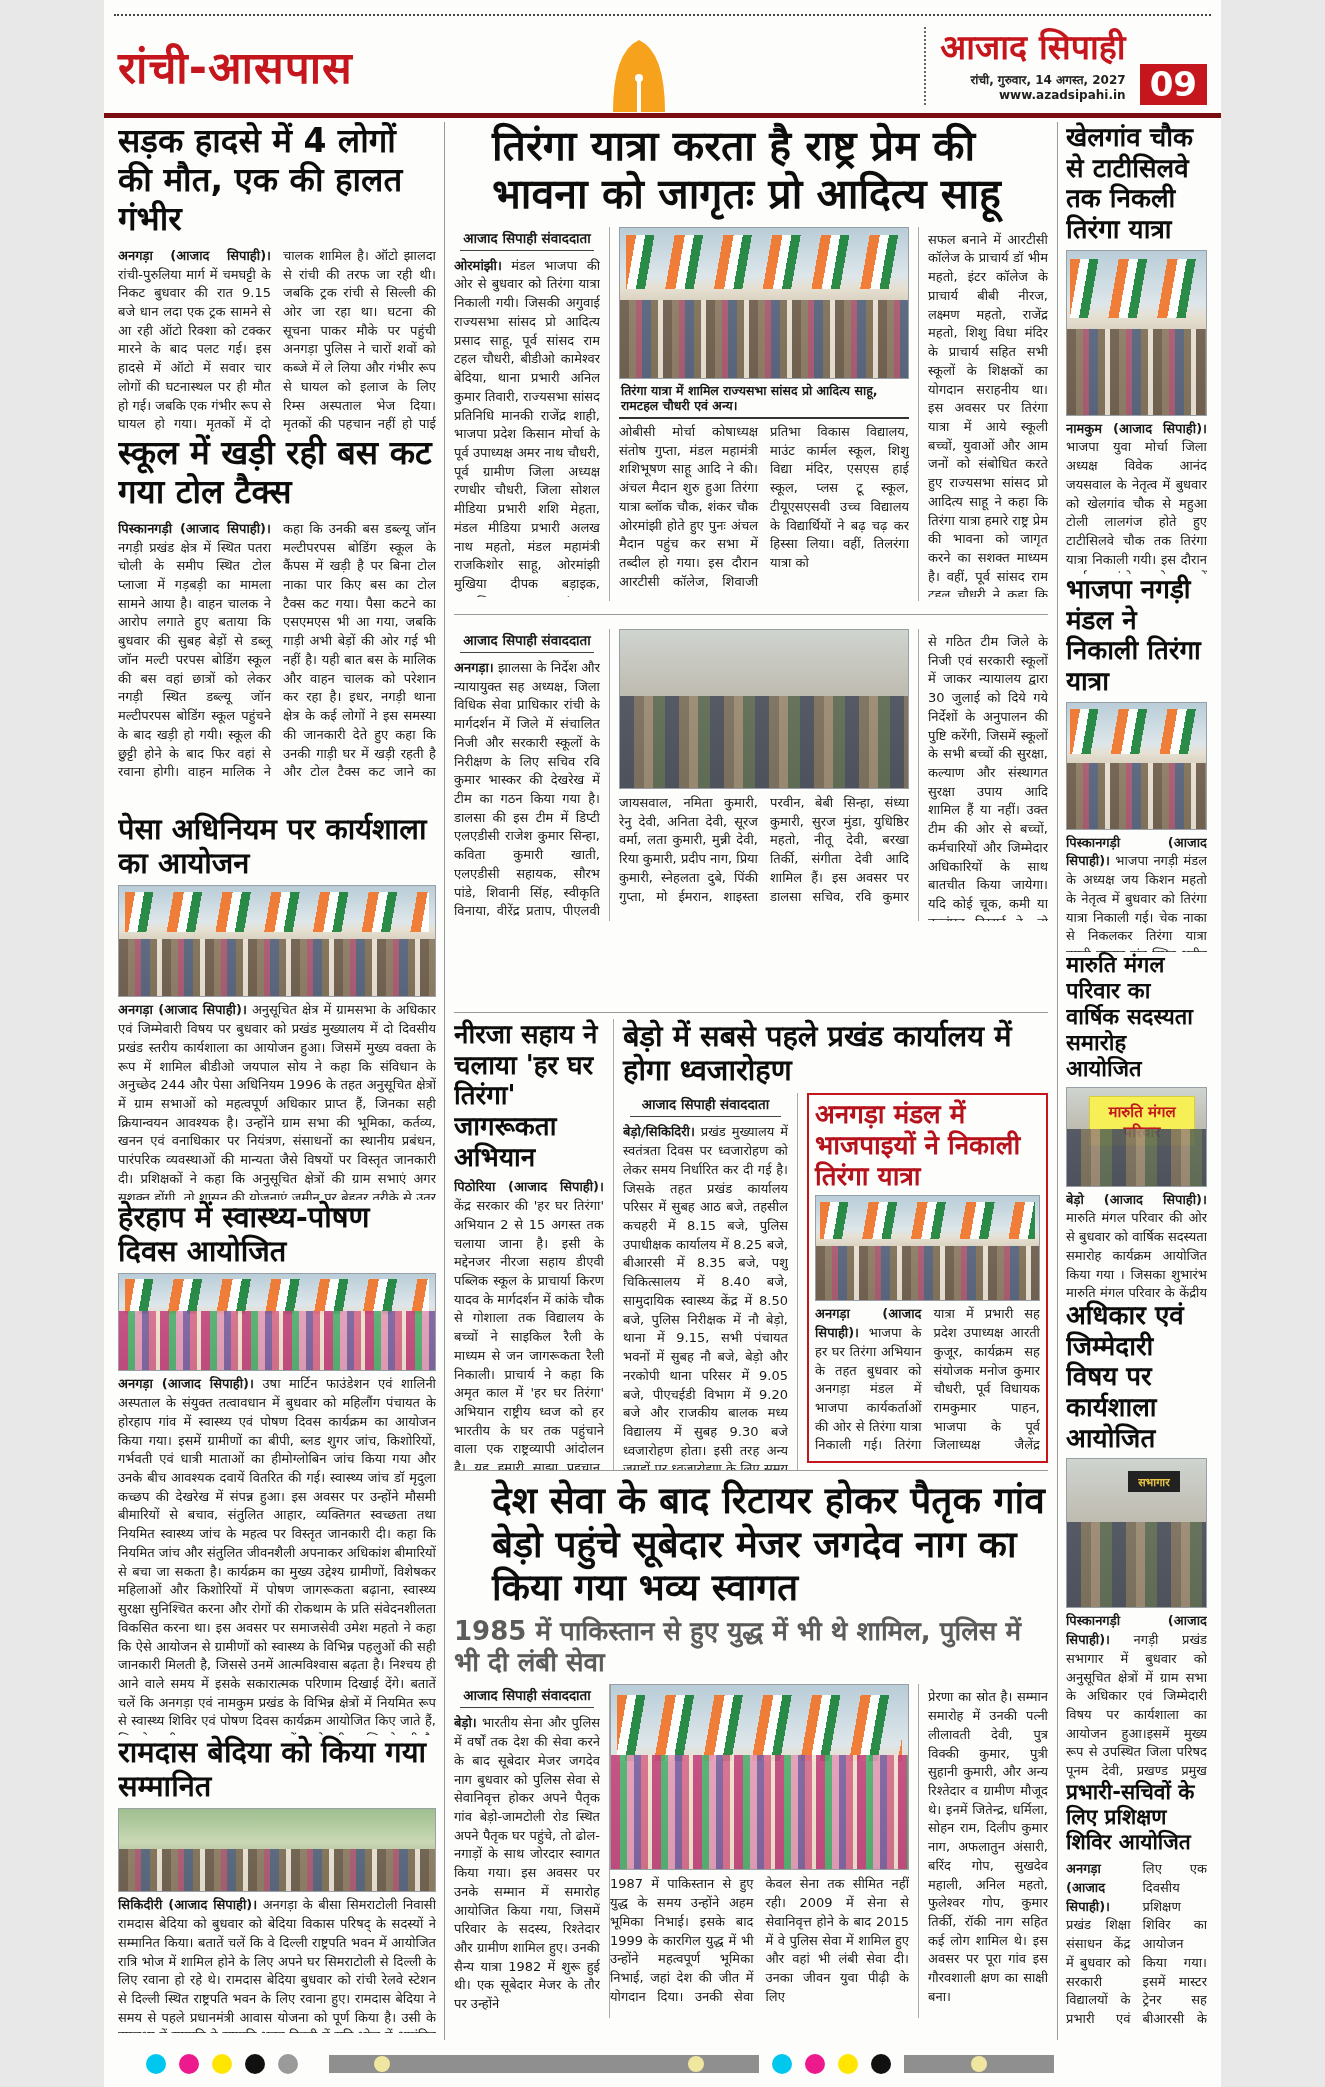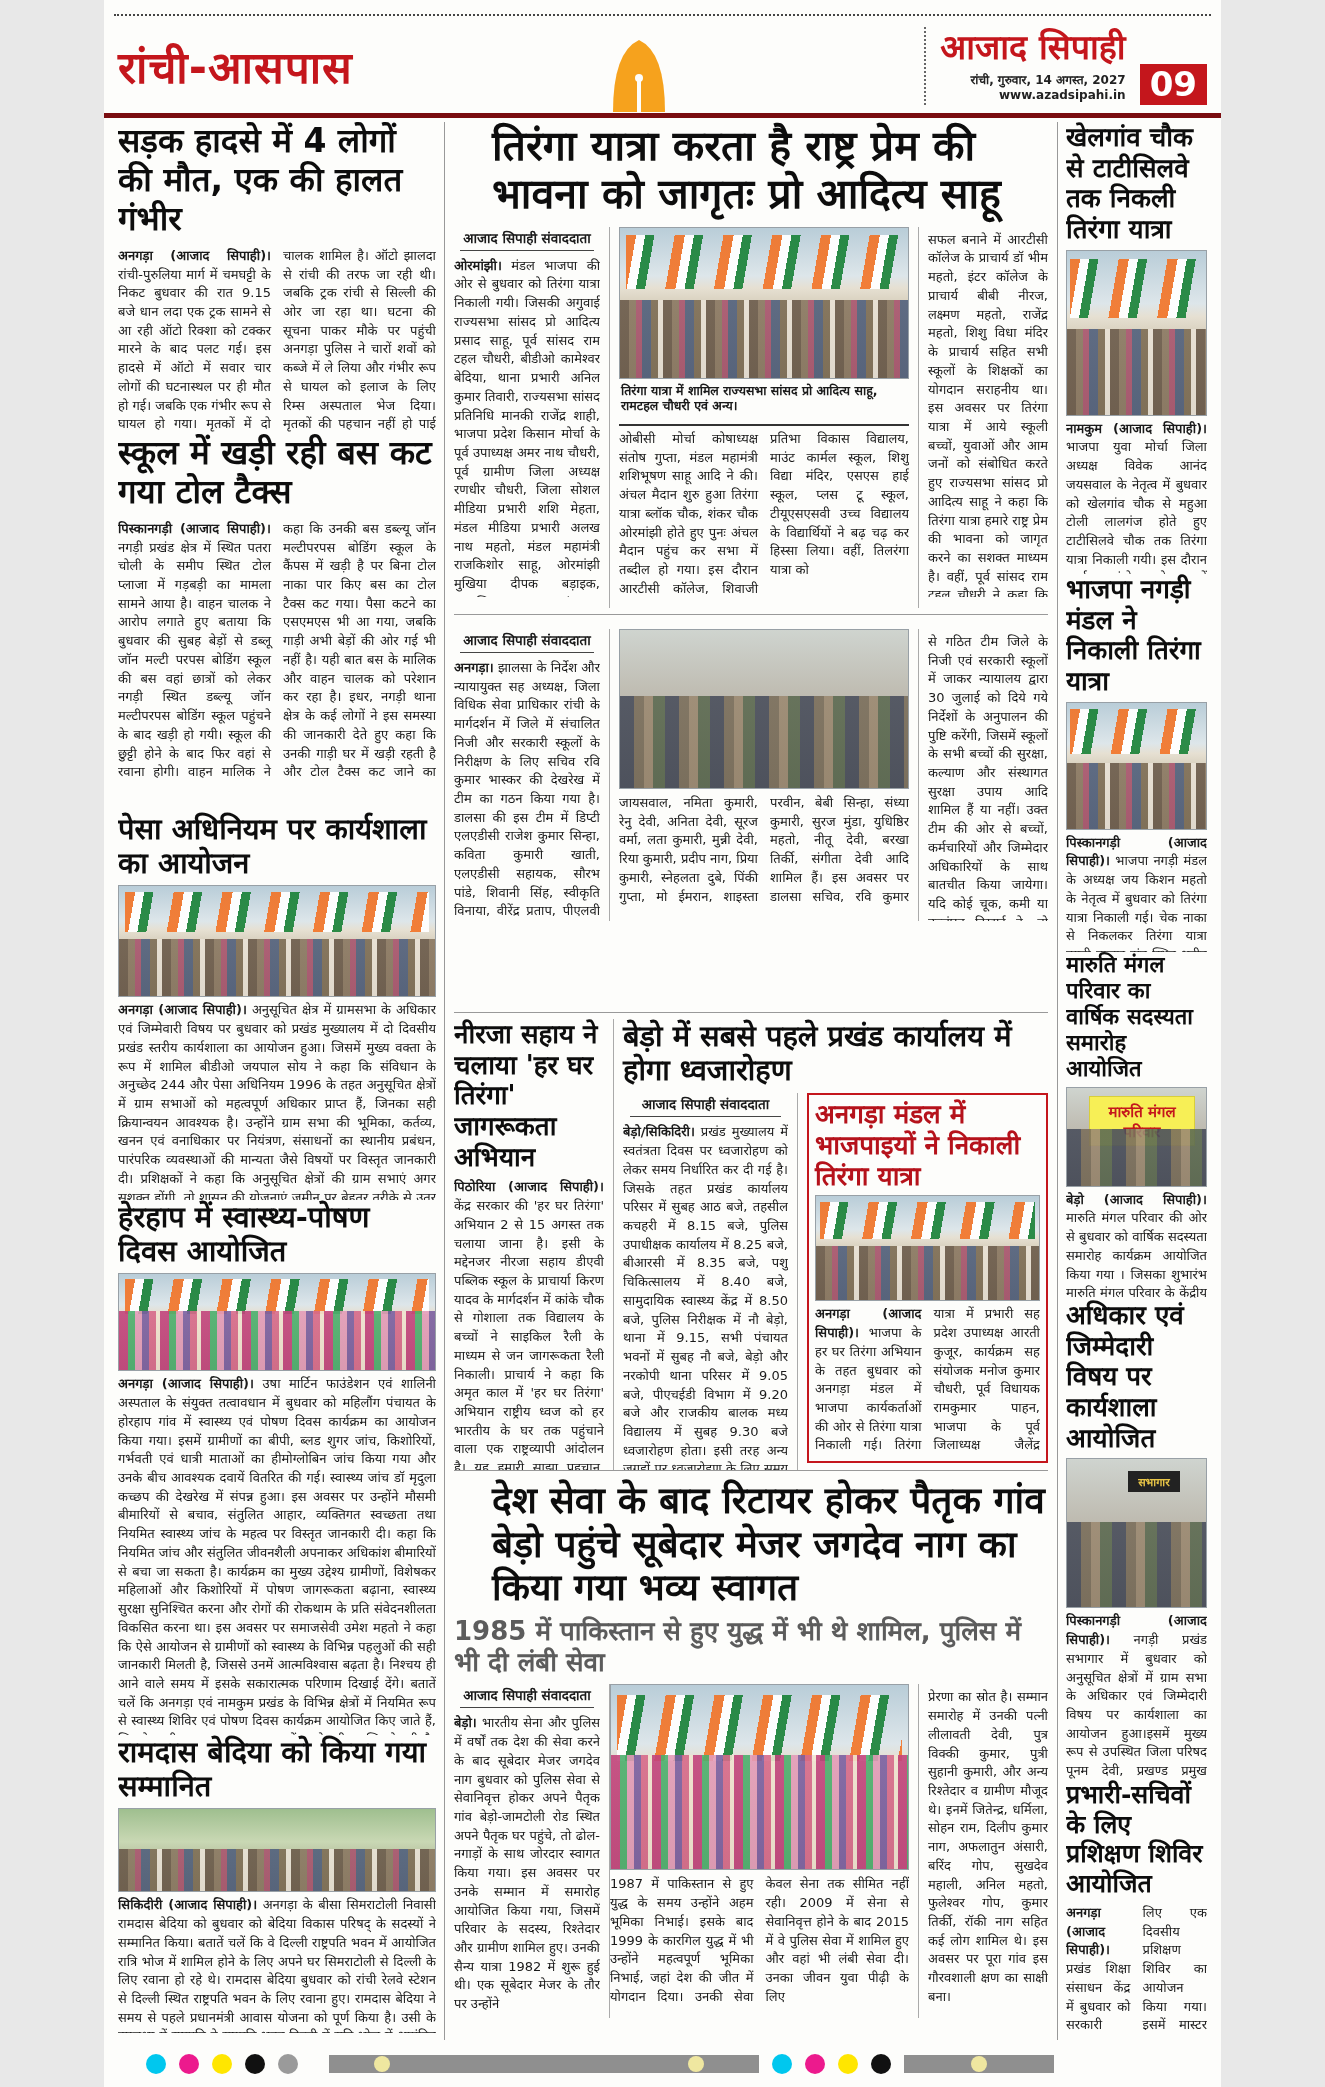--- a/index.html
+++ b/index.html
@@ -47,21 +47,21 @@
   .photo.plain::before{display:none;}
   .photo.plain{background:linear-gradient(180deg,#cfd4cf 0%,#bdb9ae 45%,#6e6a60 100%);}
   .photo.plain::after{background:repeating-linear-gradient(90deg,#4a4f5c 0 14px,#7b6f5c 14px 24px,#9c8a72 24px 33px,#5d6b52 33px 45px);height:58%;}
   .photo.colorful::after{background:repeating-linear-gradient(90deg,#c2447c 0 9px,#4caf6d 9px 16px,#e39cb8 16px 23px,#7b5fa0 23px 30px,#d76a8a 30px 37px,#f0e3d0 37px 41px);height:62%;}
   .photo.green{background:linear-gradient(180deg,#9fbf8f 0%,#c9d8b4 40%,#8f8a6e 100%);}
   .photo.green::before{display:none;}
   .banner-strip{position:absolute;left:16%;right:8%;top:8%;background:#f7ef56;color:#c4161c;
      font-weight:bold;font-size:15px;text-align:center;padding:4px 2px;border:1px solid #d8ce3a;}
   .board-strip{position:absolute;left:44%;top:8%;background:#222;color:#e8c547;
      font-weight:bold;font-size:11px;padding:3px 10px;}
-  .caption{font-size:12.5px;font-weight:bold;padding:4px 2px 10px;border-bottom:2px solid #333;line-height:1.25;}
+  .caption{font-size:12.5px;font-weight:bold;padding:4px 2px 3px;border-bottom:2px solid #333;line-height:1.25;}
   .redbox{border:2px solid #c4161c;padding:4px 6px 6px;}
   .regmarks{position:absolute;bottom:8px;left:0;right:0;height:30px;display:flex;align-items:center;gap:13px;padding:0 42px;}
   .dot{width:20px;height:20px;border-radius:50%;display:inline-block;flex:0 0 auto;}
   .dot.c{background:#00c7ee;} .dot.m{background:#ec1a8d;} .dot.y{background:#ffe600;}
   .dot.k{background:#111;} .dot.g{background:#9a9a9a;} .dot.pale{background:#efe7a0;width:16px;height:16px;}
   .bar{height:18px;background:#8f8f8f;display:flex;align-items:center;flex:0 0 auto;}
   .bar.b1{width:430px;justify-content:space-between;padding:0 55px 0 45px;margin-left:18px;}
   .bar.b2{width:150px;justify-content:center;}
   .clip{overflow:hidden;}
 </style>
@@ -219,21 +219,21 @@
         <p class="body clip" style="height:202px"><b class="dl">बेड़ो (आजाद सिपाही)।</b> <span>मारुति मंगल परिवार की ओर से बुधवार को वार्षिक सदस्यता समारोह कार्यक्रम आयोजित किया गया । जिसका शुभारंभ मारुति मंगल परिवार के केंद्रीय अध्यक्ष विक्रम महतो, कोषाध्यक्ष मुकुंद महतो, संगठन प्रमुख सुमेश कुमार और सातों जिला के जिला समिति के सदस्यों द्वारा संयुक्त रूप से किया गया। इस कार्यक्रम में लोग संस्था से कैसे जुड़े, एवं जुड़े हुए लोग को कैसे लाभ संस्था की ओर से आगे भी दिया जा सके इस विषयों पर विचार विमर्श किया गया। वहीं इस कार्यक्रम में लगभग एक हजार से अधिक लोग उपस्थित होकर अपने-अपने विचार विचार दिये। इस मौके पर कामेश्वर बेदिया, अमरनाथ भोक्ता, बलकिशोर मुण्डा, निरंजन गोप, मदन कुमार, पवन कुमार, जीतवाहन महतो, राजेश, बसंत, रिकेश, कलिंद्र, बुधनाथ गोप, नीतीश कुमार, धीरज कुमार, विकाश कुमार, संदीप रुद्र आदि मौजूद थे।</span></p>
       </section>
       <section class="art" style="height:480px">
         <h3 class="hl-s">अधिकार एवं जिम्मेदारी विषय पर कार्यशाला आयोजित</h3>
         <div class="photo plain" style="height:150px;margin-top:5px">
           <div class="board-strip">सभागार</div>
         </div>
         <p class="body clip" style="height:282px"><b class="dl">पिस्कानगड़ी (आजाद सिपाही)।</b> <span>नगड़ी प्रखंड सभागार में बुधवार को अनुसूचित क्षेत्रों में ग्राम सभा के अधिकार एवं जिम्मेदारी विषय पर कार्यशाला का आयोजन हुआ।इसमें मुख्य रूप से उपस्थित जिला परिषद पूनम देवी, प्रखण्ड प्रमुख मदुआ कच्छप, प्रखण्ड उप प्रमुख अफसाना और दक्षिणी टुंडुल के मुखिया संजय उरांव द्वारा सामूहिक रूप से दीप प्रज्ज्वलित कर प्रशिक्षण का शुभारंभ किया गया। कार्यशाला में मास्टर ट्रेनर के तौर पर उप मुखिया उत्तरी टुंडुल, जहाना प्रवीण एवं ग्राम सभा मोबीलाइजर उत्तरी टुंडुल आशीष कुमार मृधा उपस्थित थे। उक्त प्रशिक्षण पंचायती राज विभाग की ओर से पॉजिटिव मूव्स के सौजन्य से कराया गया, जिसमें राहुल कुमार का अहम योगदान रहा। प्रशिक्षण में प्रतिभागियों के तौर पर सभी पंचायत समिति सदस्य, सभी मुखिया, उपमुखिया, सभी ग्रामसभा मोबीलाइजर, सभी ग्राम प्रधान, सभी वार्ड सदस्य उपस्थित थे। राज्य टीम की ओर से प्रशिक्षण का विवरण भी लिया गया।इसमें प्रखंड समन्वयक पंचायती राज स्वशासन परिषद नगड़ी शहनाज आफरीन की ओर से पोर्टल में प्रतिभागियों का ट्रेनिंग सर्टिफिकेट दिया गया। मौके पर प्रतिभागीयों को प्रशिक्षण कीट का वितरण भी किया गया। इसमें प्रखंड समन्वयक राहुल कुमार सिंह का प्रशिक्षण में सहयोग रहा।</span></p>
       </section>
       <section class="art" style="height:250px">
-        <h3 class="hl-s" style="font-size:25px">प्रभारी-सचिवों के लिए प्रशिक्षण शिविर आयोजित</h3>
+        <h3 class="hl-s" style="font-size:21px">प्रभारी-सचिवों के लिए प्रशिक्षण शिविर आयोजित</h3>
         <p class="body cols2 clip" style="height:198px;margin-top:6px"><b class="dl">अनगड़ा (आजाद सिपाही)।</b> <span>प्रखंड शिक्षा संसाधन केंद्र में बुधवार को सरकारी विद्यालयों के प्रभारी एवं सचिवों के लिए एक दिवसीय प्रशिक्षण शिविर का आयोजन किया गया। इसमें मास्टर ट्रेनर सह बीआरसी के लेखापाल आरिफ रजा द्वारा कैश बुक पंजी, लेजर बुक, भंडारण आदि पंजियों के संधारण का प्रशिक्षण दिया गया। प्रशिक्षण का मुख्य उद्देश्य शिक्षा के गुणवत्ता में सुधार करना है ताकि शिक्षक सटीक और अद्यतन रिकॉर्ड बनाए रखने में सक्षम होंगे। जिससे विद्यालय प्रबंधन और निर्णय लेने में भी आसानी होगी। प्रशिक्षण शिविर में गोवर्धन महतो, मदन स्वांसी, रिपु दमन बेदिया, राजीव रंजन, हरेकृष्ण चौधरी, रूही परवीन, आसाराम मुंडा, प्रेमचंद बेदिया सहित सैकड़ों शिक्षक शामिल हुए।</span></p>
       </section>
     </div>
   </main>
 
   <footer class="regmarks">
     <span class="dot c"></span>
     <span class="dot m"></span>
     <span class="dot y"></span>
     <span class="dot k"></span>

